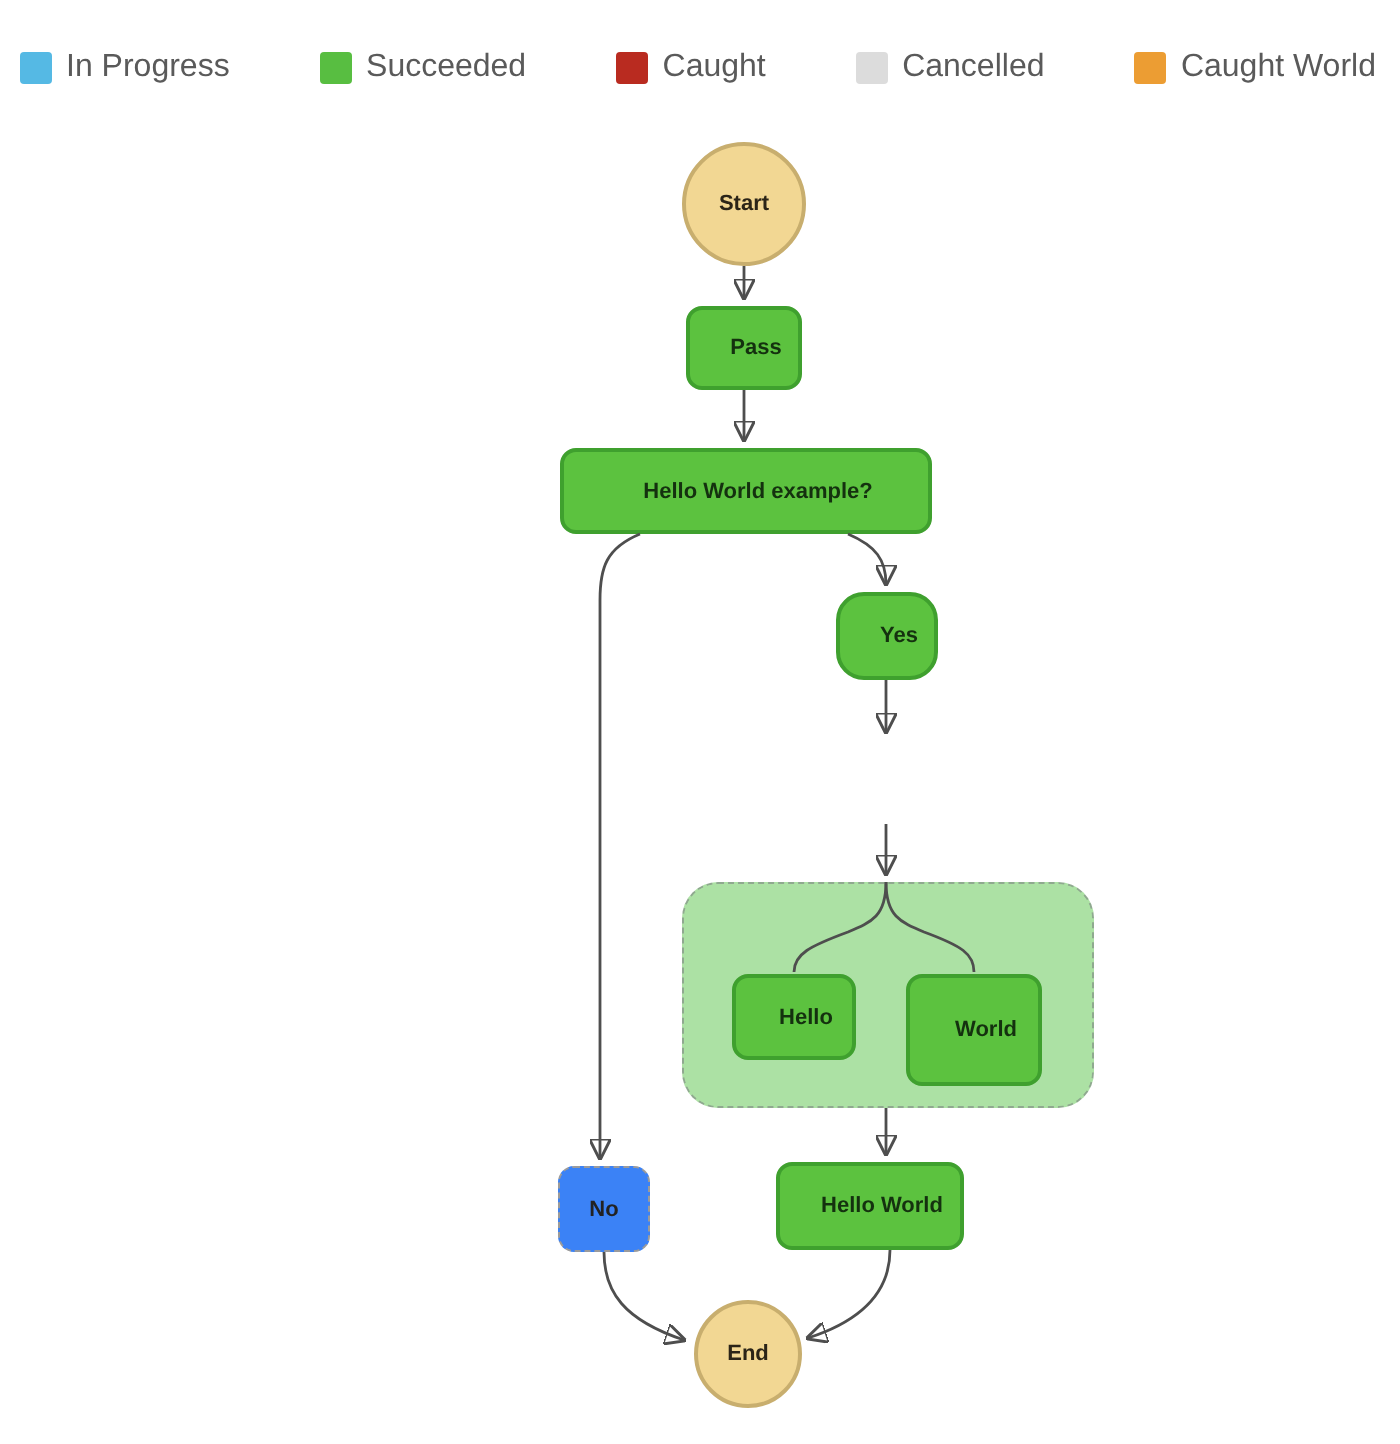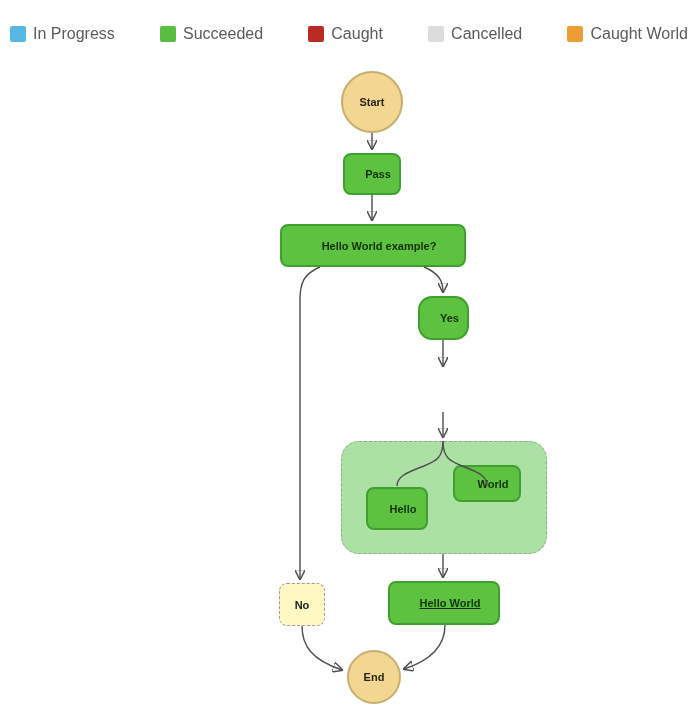--- a/index.html
+++ b/index.html
@@ -33,21 +33,21 @@
     border:2px solid var(--start_end_border,#c8ae6e);
     border-radius:50%;
     color:#2b2417;
   }
   .container-node{
     background:var(--parallel_fill,#ace1a4);
     border:1.5px dashed var(--parallel_border,#8fa98f);
     border-radius:18px;
   }
   .not-executed{
-    background:#fef9c3;
+    background:#3b82f6;
     border:1.5px dashed var(--not_executed_border,#9b9b9b);
     border-radius:8px;
     color:#222222;
   }
   
   .edges{position:absolute;left:0;top:0;width:700px;height:722px;pointer-events:none;}
   .edges path{fill:none;stroke:var(--edge,#4e4e4e);stroke-width:1.4;}
 </style>
 </head>
 <body>
@@ -83,23 +83,23 @@
 
   <div class="node task" style="left:343px;top:153px;width:58px;height:42px;">Pass</div>
 
   <div class="node task" style="left:280px;top:224px;width:186px;height:43px;">Hello World example?</div>
 
   <div class="node task" style="left:418px;top:296px;width:51px;height:44px;border-radius:14px;">Yes</div>
 
 
   <div class="node task" style="left:366px;top:487px;width:62px;height:43px;">Hello</div>
 
-  <div class="node task" style="left:453px;top:465px;width:68px;height:37px;">World</div>
+  <div class="node task" style="left:453px;top:487px;width:68px;height:56px;">World</div>
 
-  <div class="node task" style="left:388px;top:581px;width:112px;height:44px;text-decoration:underline;">Hello World</div>
+  <div class="node task" style="left:388px;top:581px;width:94px;height:44px;">Hello World</div>
 
   <div class="node not-executed" style="left:279px;top:583px;width:46px;height:43px;">No</div>
 
   <div class="node terminal" style="left:347px;top:650px;width:54px;height:54px;">End</div>
 
   <svg class="edges" viewBox="0 0 700 722">
     <defs>
       <marker id="arrow" viewBox="0 0 10 10" refX="9" refY="5" markerWidth="7.5" markerHeight="7.5" orient="auto-start-reverse">
         <path d="M0,0 L10,5 L0,10 z" fill="#3d3d3d" stroke="none"></path>
       </marker>

